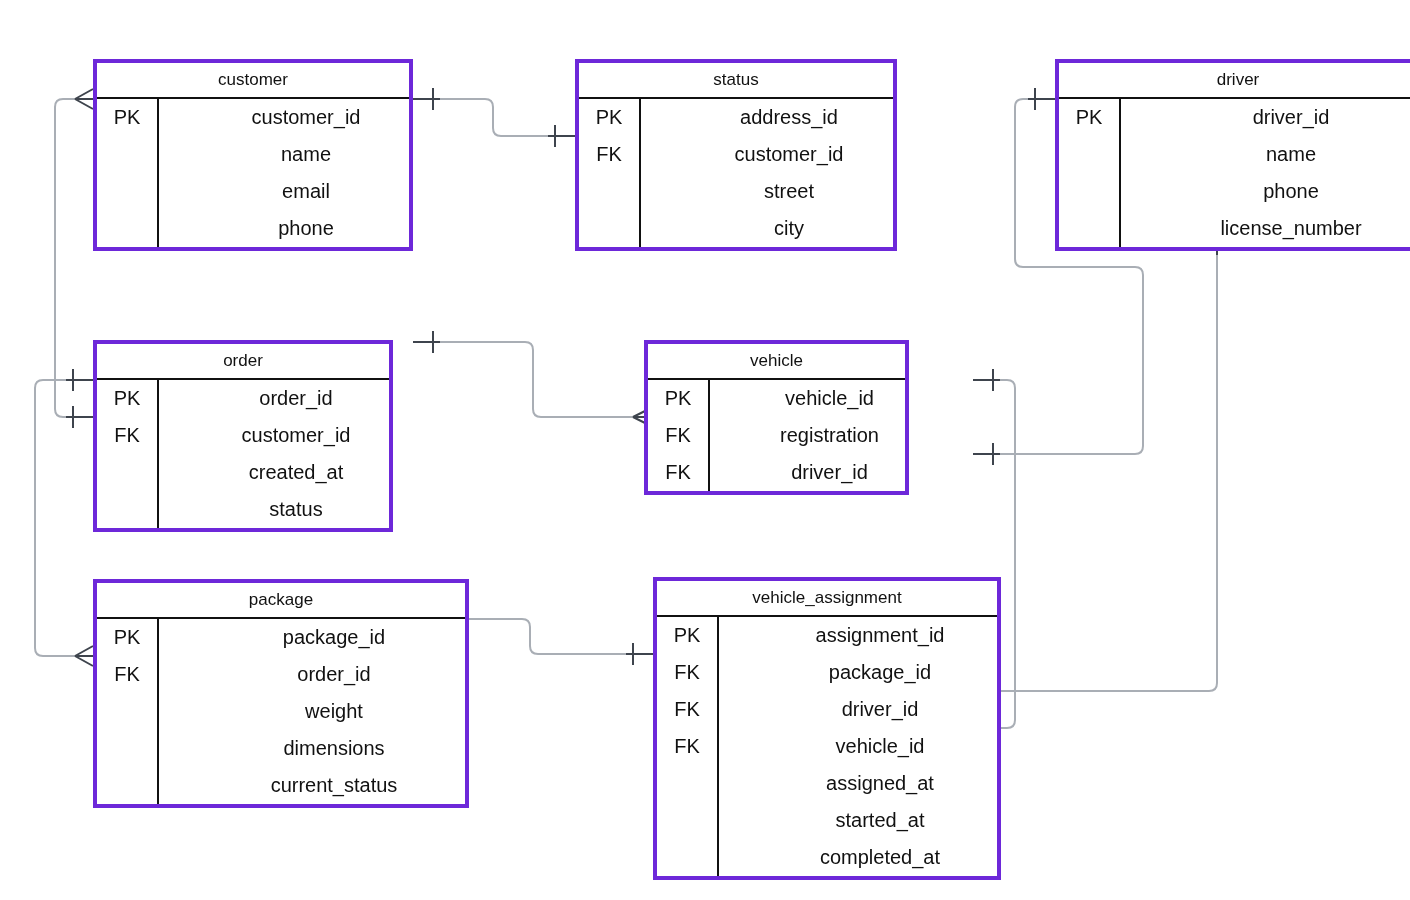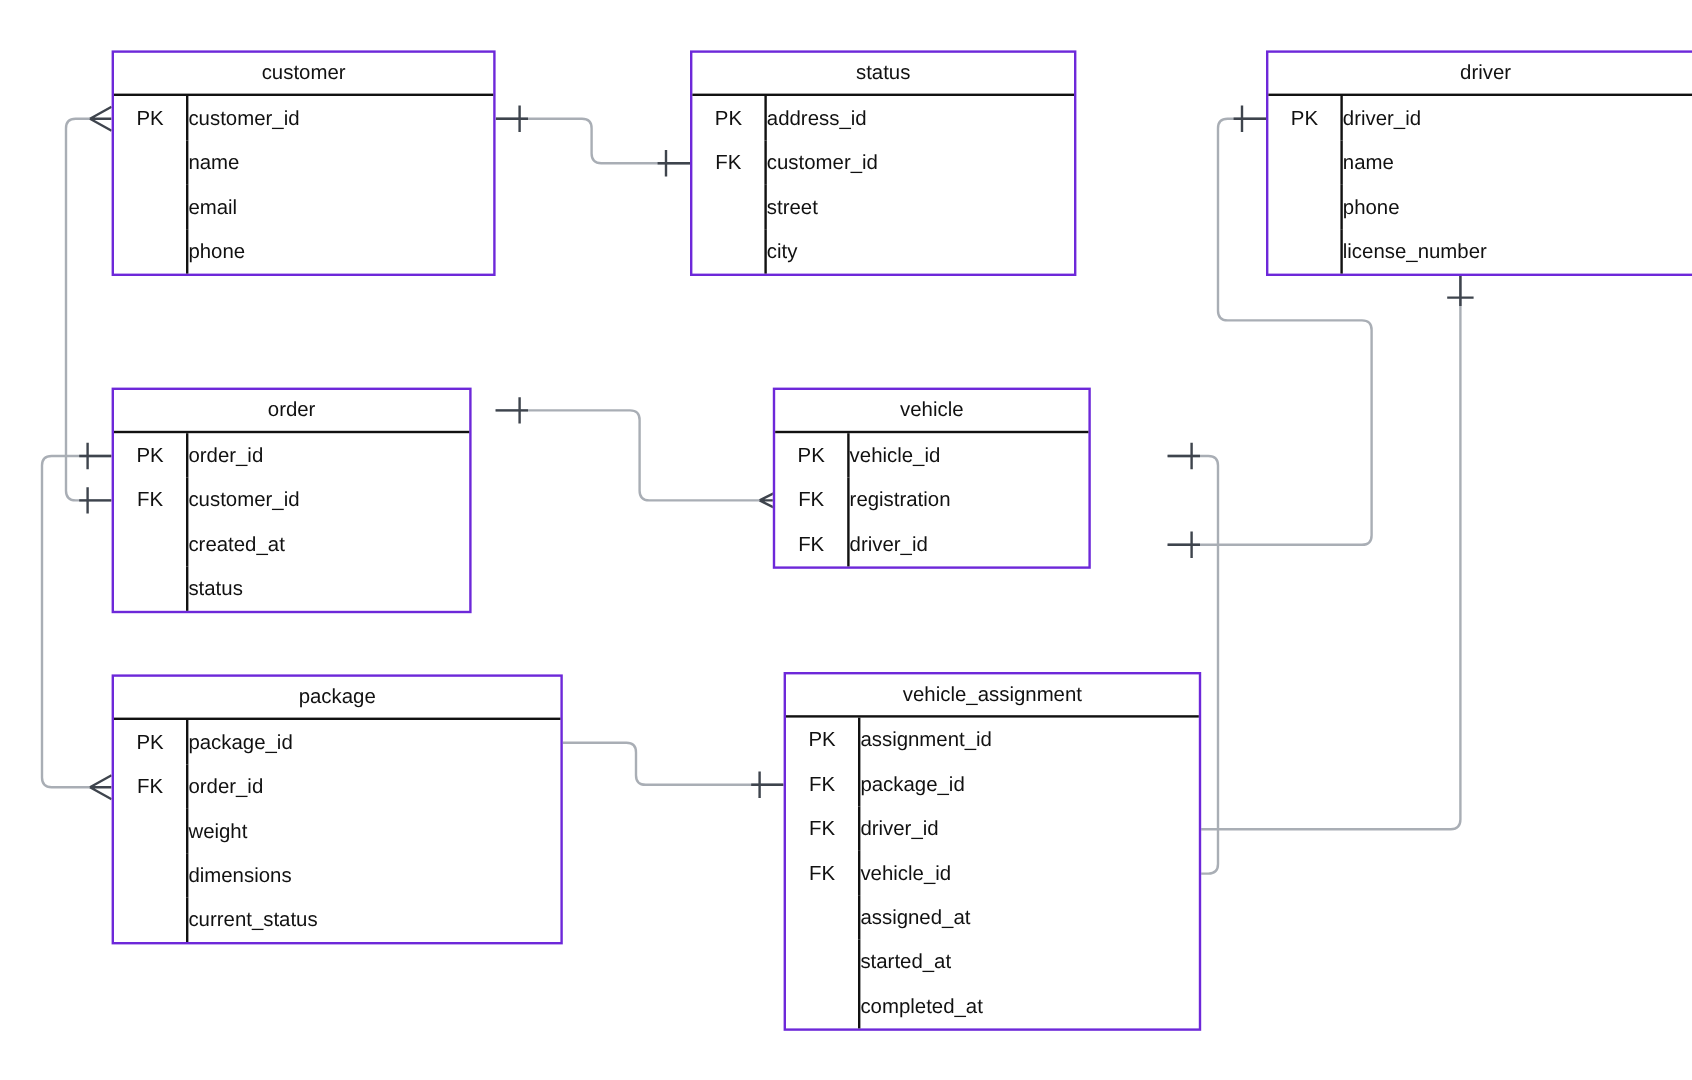--- a/index.html
+++ b/index.html
@@ -9,45 +9,48 @@
     width:1410px;height:900px;
     background:#ffffff;
     font-family:"Liberation Sans", sans-serif;
     color:#111111;
     overflow:hidden;
   }
   .wires{position:absolute;left:0;top:0;width:1410px;height:900px;}
   .entity{
     position:absolute;
     box-sizing:border-box;
-    border:2px solid #6d28d9;
+    border:4px solid #6d28d9;
     background:#ffffff;
+    margin-top:17px;
   }
   .entity .title{
     height:34px;line-height:34px;
     border-bottom:2px solid #111111;
     text-align:center;
     font-size:17px;
     white-space:nowrap;
   }
   .entity .row{
     display:flex;
     height:37px;line-height:37px;
-    font-size:17px;
+    font-size:20px;
     white-space:nowrap;
+    gap:44px;
   }
   .entity .key{
     flex:0 0 60px;
     width:60px;
     text-align:center;
     border-right:2px solid #111111;
   }
   .entity .attr{
     flex:1 1 auto;
     padding-left:0;
+    text-align:center;
   }
   svg .wire{stroke:#a9aeb5;stroke-width:2;fill:none;}
   svg .mark{stroke:#3e444d;stroke-width:2;fill:none;}
 </style>
 </head>
 <body>
 
 <div class="canvas">
 
   <svg class="wires" viewBox="0 0 1410 900" xmlns="http://www.w3.org/2000/svg">

